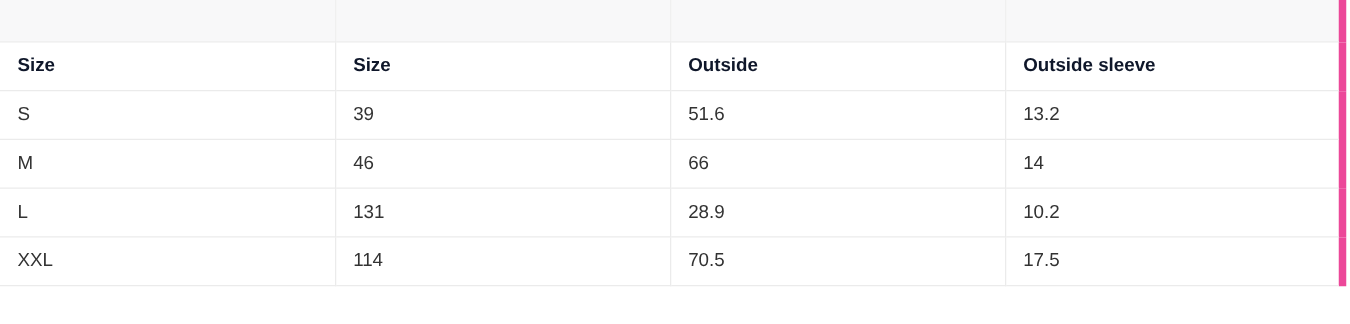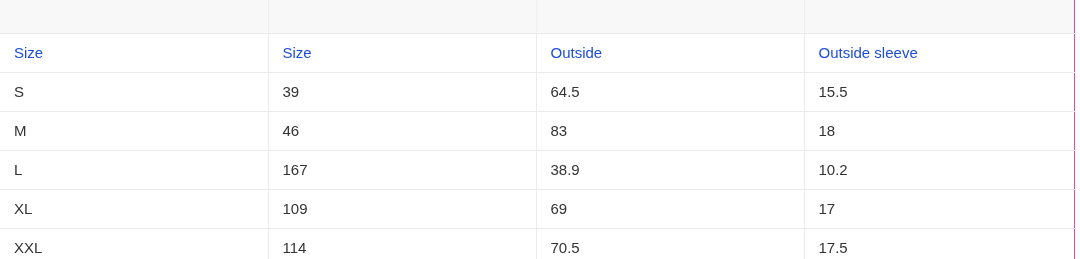--- a/index.html
+++ b/index.html
@@ -43,39 +43,39 @@
     line-height: 38px;
     vertical-align: middle;
     text-align: left;
     font-weight: 400;
     white-space: nowrap;
     overflow: hidden;
     text-overflow: ellipsis;
   }
 
   table.size-chart td:last-child {
-    border-right: 1px solid #ec4899;
+    border-right: 6px solid #ec4899;
   }
 
   
   tr.spacer-row td {
     background: #f8f8f9;
     height: 33px;
     line-height: 33px;
     border-bottom: 1px solid #ebebeb;
     border-right: 1px solid #f0f0f0;
   }
   tr.spacer-row td:first-child {
     border-right: 1px solid #f0f0f0;
   }
 
   tr.header-row td {
     background: #ffffff;
-    color: #1d4ed8;
-    font-weight: 400;
+    color: #0f172a;
+    font-weight: 700;
   }
 
   tr.data-row td {
     background: #ffffff;
   }
 </style>
 </head>
 <body>
 
 <div class="size-chart-wrap">
@@ -95,40 +95,34 @@
       </tr>
       <tr class="header-row">
         <td>Size</td>
         <td>Size</td>
         <td>Outside</td>
         <td>Outside sleeve</td>
       </tr>
       <tr class="data-row">
         <td>S</td>
         <td>39</td>
-        <td>64.5</td>
-        <td>15.5</td>
+        <td>51.6</td>
+        <td>13.2</td>
       </tr>
       <tr class="data-row">
         <td>M</td>
         <td>46</td>
-        <td>83</td>
-        <td>18</td>
+        <td>66</td>
+        <td>14</td>
       </tr>
       <tr class="data-row">
         <td>L</td>
-        <td>167</td>
-        <td>38.9</td>
+        <td>131</td>
+        <td>28.9</td>
         <td>10.2</td>
-      </tr>
-      <tr class="data-row">
-        <td>XL</td>
-        <td>109</td>
-        <td>69</td>
-        <td>17</td>
       </tr>
       <tr class="data-row">
         <td>XXL</td>
         <td>114</td>
         <td>70.5</td>
         <td>17.5</td>
       </tr>
     </tbody>
   </table>
 </div>

